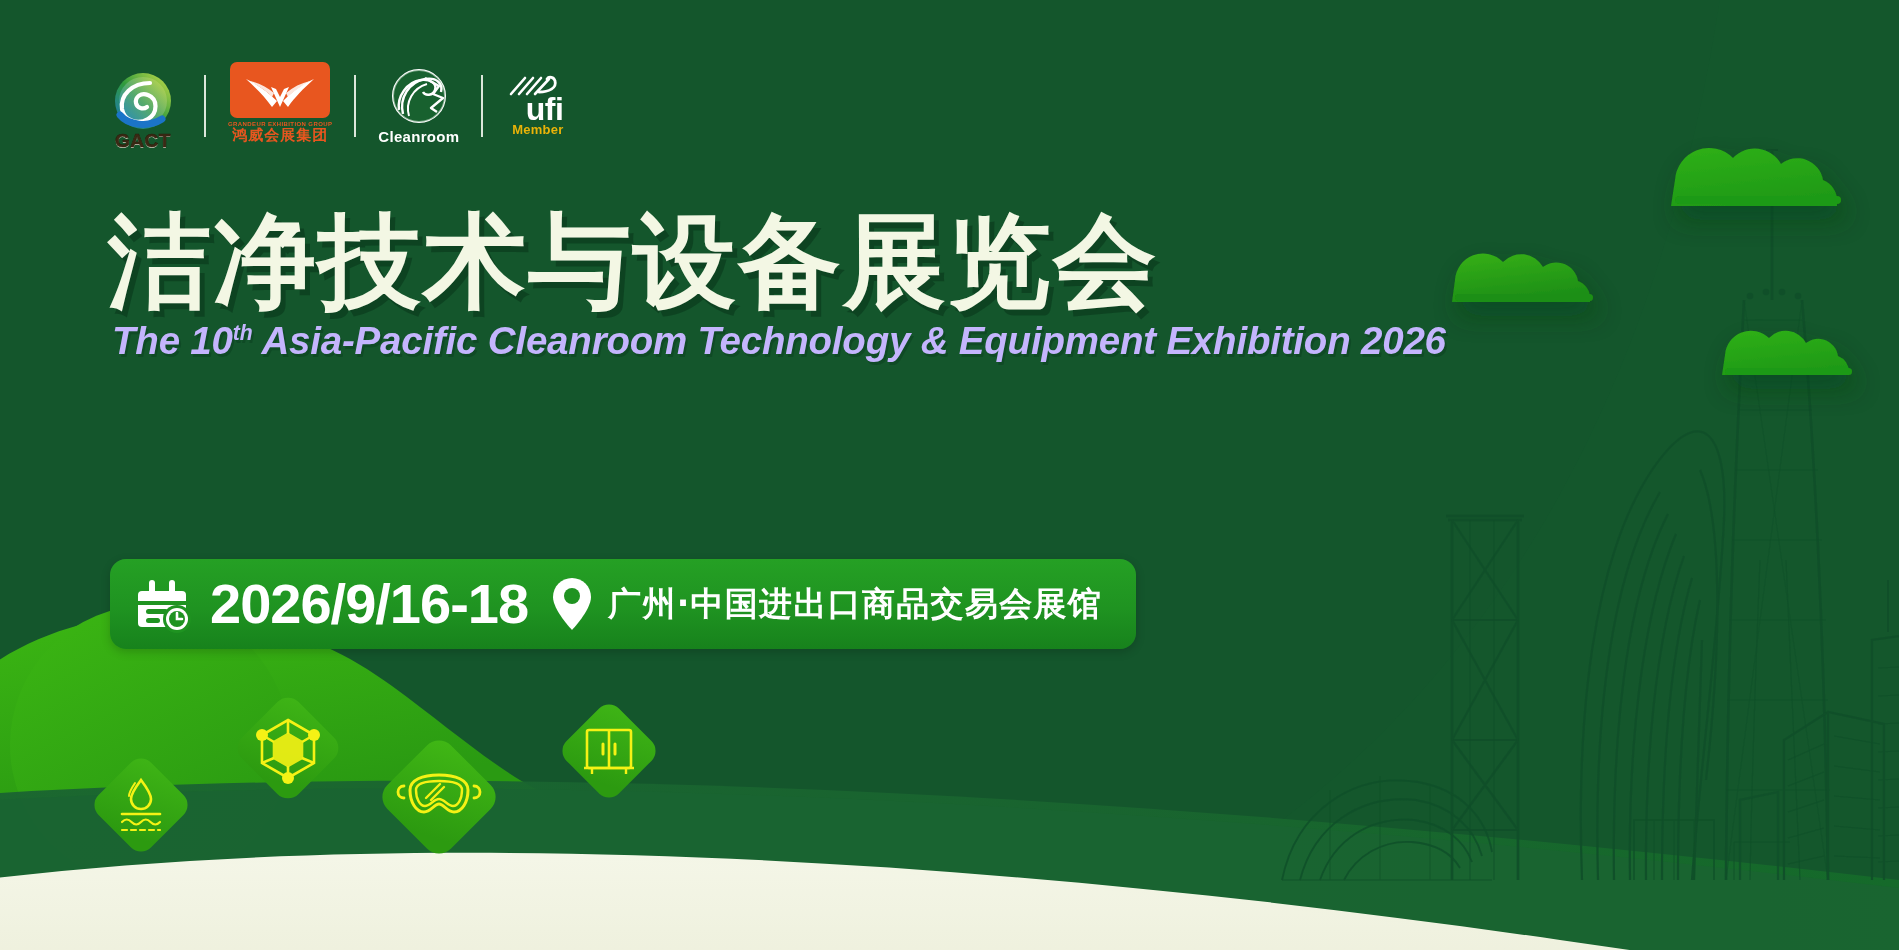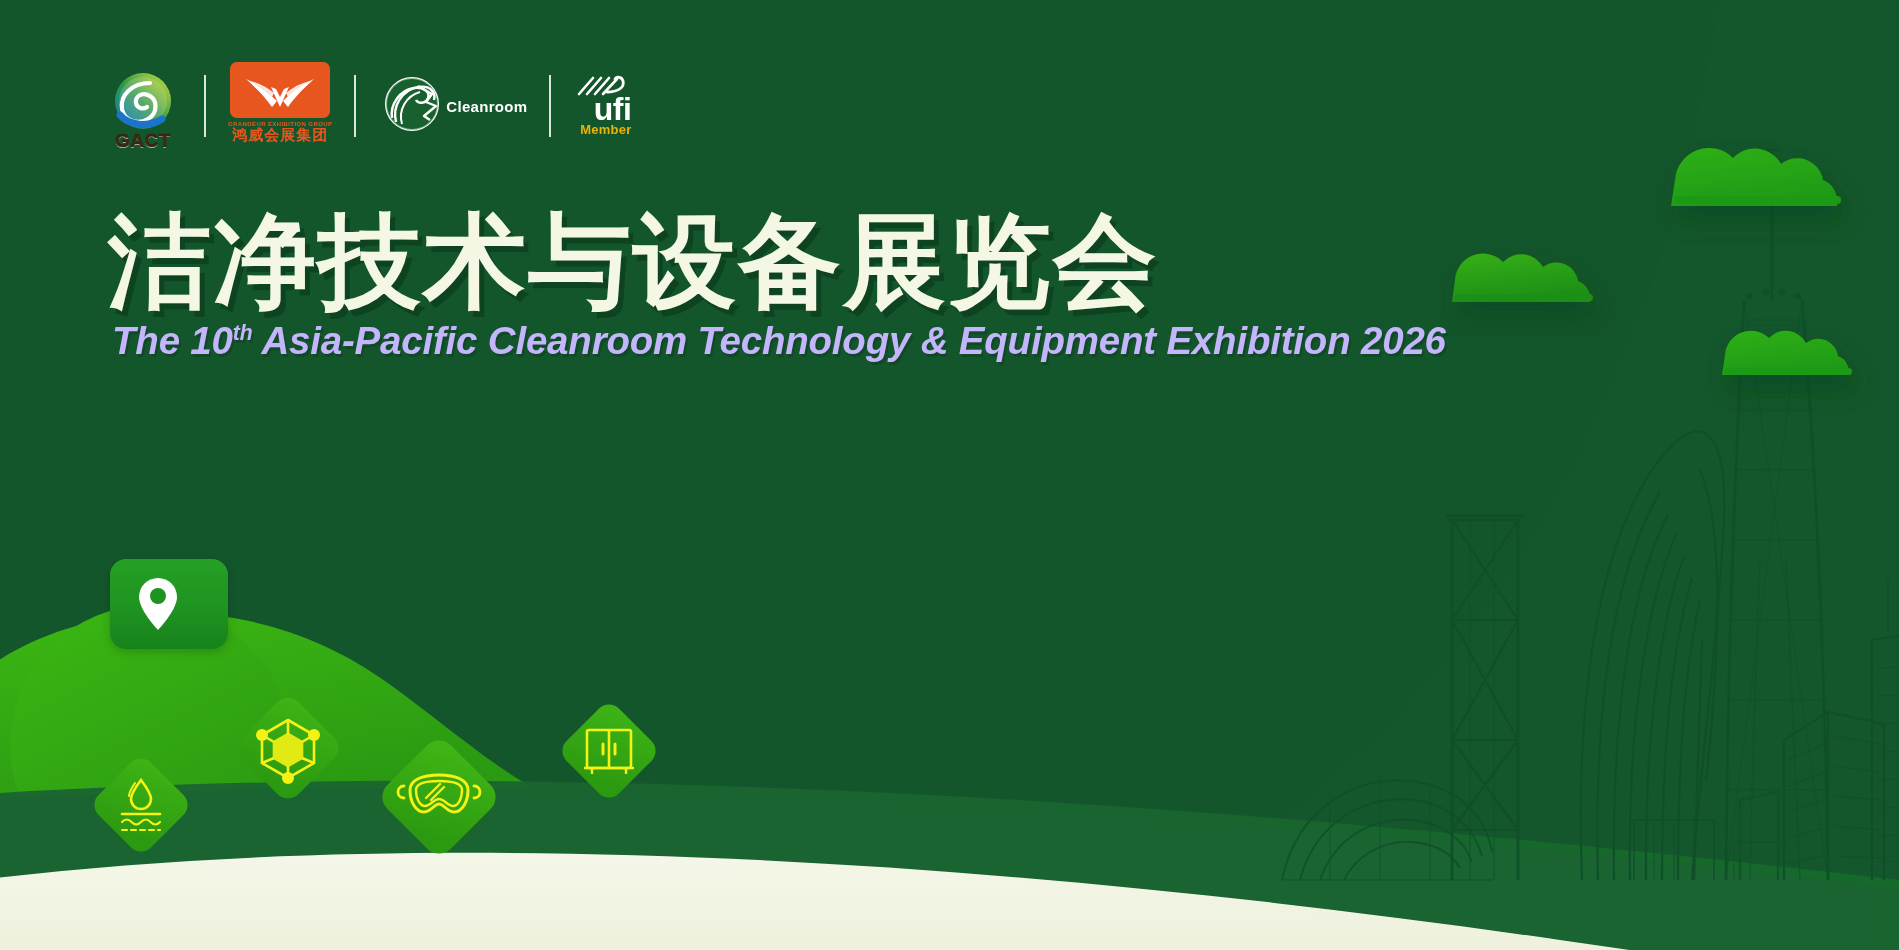--- a/index.html
+++ b/index.html
@@ -30,21 +30,21 @@
     text-shadow:0 1px 0 #d8d2c4;
   }
   .logo-hw{
     background:#e8561f;border-radius:7px;width:100px;height:56px;
     display:flex;align-items:center;justify-content:center;
   }
   .hw-block{display:flex;flex-direction:column;align-items:center;}
   .hw-en{font-size:6px;color:#e8561f;letter-spacing:.4px;line-height:1;margin-top:3px;font-weight:bold;}
   .hw-cn{font-size:15px;color:#e8561f;font-weight:bold;letter-spacing:1px;line-height:1.15;
          font-family:"DejaVu Sans","Liberation Sans",sans-serif;}
-  .logo-cleanroom{display:flex;flex-direction:row;align-items:center;}
+  .logo-cleanroom{display:flex;flex-direction:column;align-items:center;}
   .cleanroom-word{
     font-size:15px;font-weight:bold;color:#ffffff;letter-spacing:.3px;line-height:1;margin-top:1px;
   }
   .logo-ufi{display:flex;flex-direction:column;align-items:flex-end;justify-content:center;}
   .ufi-word{font-size:32px;font-weight:bold;color:#fff;line-height:.82;letter-spacing:-.5px;}
   .ufi-member{font-size:13px;font-weight:bold;color:#eab308;letter-spacing:.2px;line-height:1.2;}
 
   
   #headline{position:absolute;left:108px;top:196px;z-index:40;}
   .cn-line{
@@ -310,27 +310,45 @@
   </div>
 
   <div id="headline">
     <div class="cn-line" id="cn-line-2">洁净技术与设备展览会</div>
     <div id="subtitle-en">
       <span>The 10</span><sup>th</sup><span> Asia-Pacific Cleanroom Technology &amp; Equipment Exhibition 2026</span>
     </div>
   </div>
 
   <div id="info-pill">
+    <div id="date-group">
+      <svg width="58" height="58" viewBox="0 0 58 58">
+        <g fill="#ffffff">
+          <rect x="13" y="5" width="6" height="14" rx="3"></rect>
+          <rect x="33" y="5" width="6" height="14" rx="3"></rect>
+          <path d="M6,16 h40 a4,4 0 0 1 4,4 v6 h-48 v-6 a4,4 0 0 1 4,-4 Z"></path>
+          <path d="M2,30 h48 v18 a4,4 0 0 1 -4,4 h-40 a4,4 0 0 1 -4,-4 Z"></path>
+          <rect x="10" y="34" width="22" height="5" rx="2.5" fill="#1f9321"></rect>
+          <rect x="10" y="43" width="14" height="5" rx="2.5" fill="#1f9321"></rect>
+          <circle cx="41" cy="44" r="14" fill="#1f9321"></circle>
+          <circle cx="41" cy="44" r="11" fill="#ffffff"></circle>
+          <circle cx="41" cy="44" r="8" fill="#1f9321"></circle>
+          <path d="M41,38 v6 h5" stroke="#ffffff" stroke-width="2.6" fill="none" stroke-linecap="round"></path>
+        </g>
+      </svg>
+      <div id="date-text">2026/9/16-18</div>
+    </div>
 
     <div id="venue-group">
       <svg width="44" height="58" viewBox="0 0 44 58">
         <path d="M22,3 C11.5,3 3,11.5 3,22 C3,35 22,55 22,55 C22,55 41,35 41,22 C41,11.5 32.5,3 22,3 Z" fill="#ffffff"></path>
         <circle cx="22" cy="21" r="8" fill="#1f9321"></circle>
       </svg>
       <div class="venue-texts">
+        <div id="venue-cn">广州·中国进出口商品交易会展馆</div>
       </div>
     </div>
   </div>
 
   <div class="diamond" style="left:86px;top:750px;">
     <svg width="110" height="110" viewBox="0 0 110 110">
       <defs>
         <linearGradient id="d1" x1="0" y1="0" x2="0.5" y2="1">
           <stop offset="0%" stop-color="#3fb516"></stop>
             <stop offset="100%" stop-color="#2c9a10"></stop>

